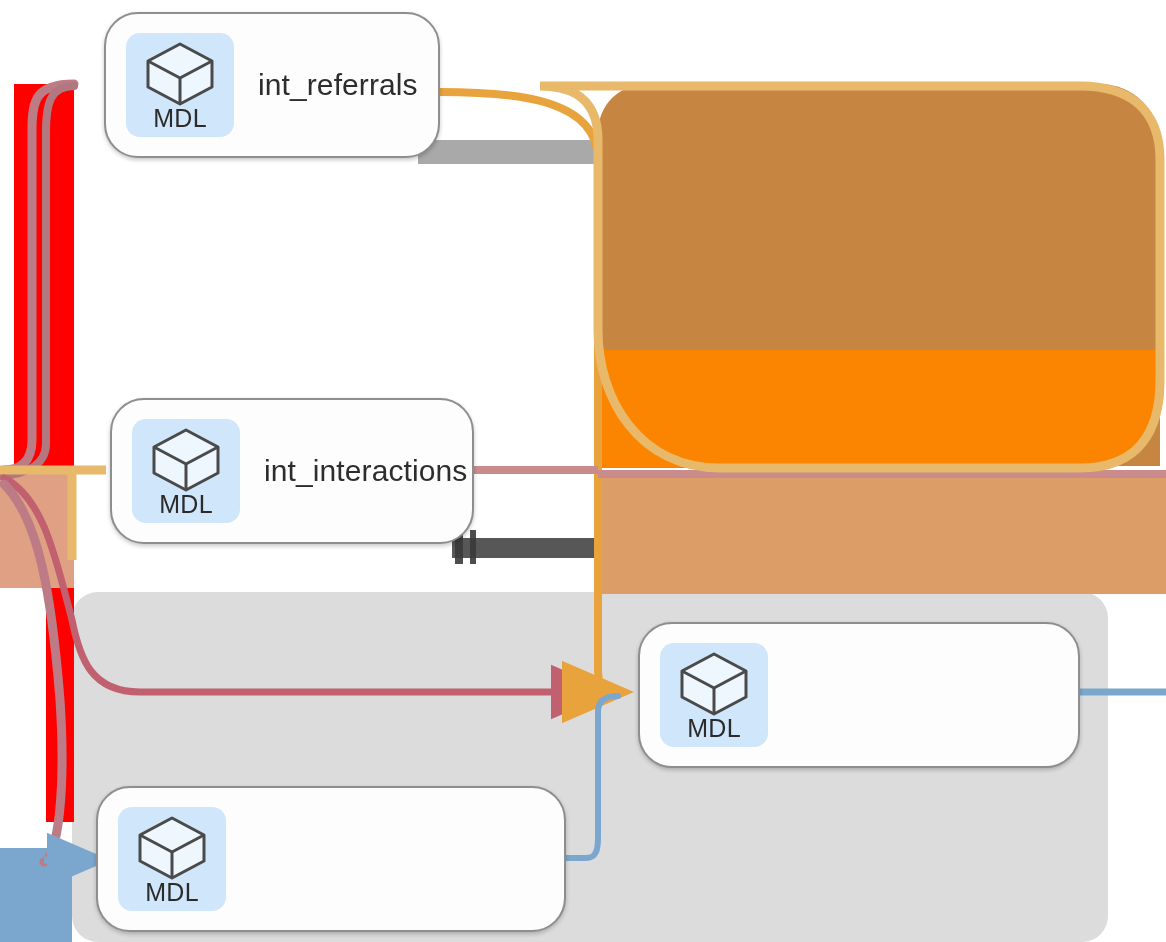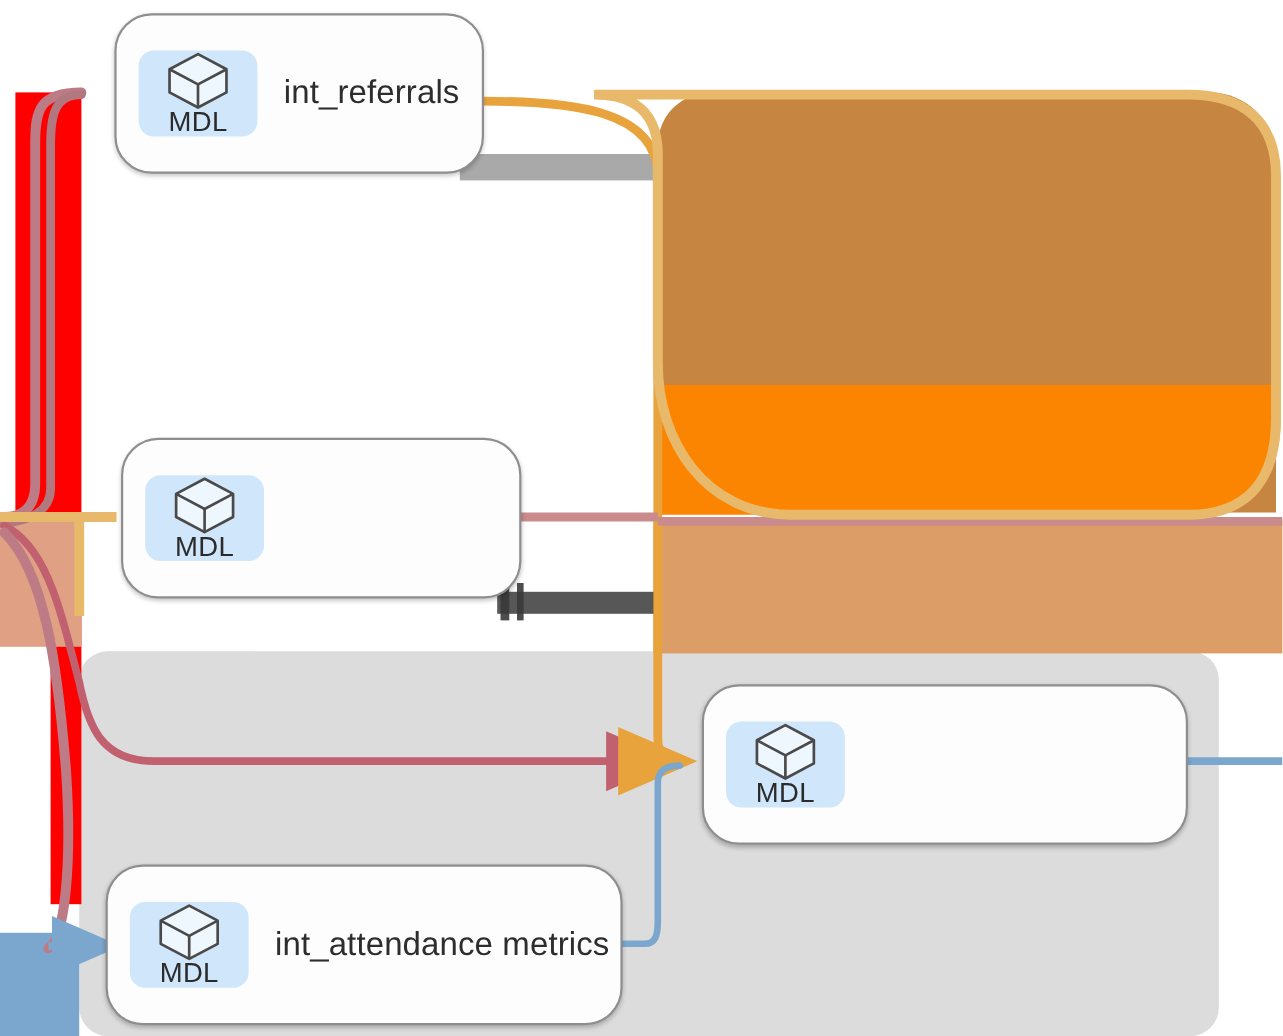--- a/index.html
+++ b/index.html
@@ -24,21 +24,21 @@
   .fill-orange-tan{background:#c68642;}
   .fill-orange-pale{background:#dd9d66;}
   .fill-blue-block{background:#7ba7ce;}
   .fill-gray-bar{background:#a9a9a9;}
   .fill-dark-streak{background:#3a3a3a;}
 
   
   .node{position:absolute;background:#fdfdfd;border:2.5px solid #8e8e8e;
         border-radius:34px;display:flex;align-items:center;
         box-shadow:0 2px 4px rgba(0,0,0,.22);box-sizing:border-box;}
-  .node-badge{width:108px;height:78px;background:#cfe6fb;border-radius:14px;
+  .node-badge{width:108px;height:104px;background:#cfe6fb;border-radius:14px;
       margin-left:20px;display:flex;flex-direction:column;align-items:center;
       justify-content:center;flex:none;}
   .node-badge svg{display:block;}
   .badge-text{font-size:25px;color:#2b2b2b;letter-spacing:.3px;
       margin-top:-2px;line-height:1;}
   .node-label{font-size:30px;color:#2d2d2d;margin-left:24px;white-space:nowrap;
       letter-spacing:.1px;}
 
   
   #edges{position:absolute;left:0;top:0;width:1166px;height:942px;
@@ -127,32 +127,32 @@
 
   <div class="node" style="left:110px;top:398px;width:364px;height:146px;">
     <div class="node-badge">
       <svg width="74" height="68" viewBox="0 0 74 68" aria-hidden="true">
         <polygon points="37,4 69,21 69,47 37,64 5,47 5,21" fill="#eef6fe" stroke="#4a4a4a" stroke-width="3" stroke-linejoin="round"></polygon>
         <polyline points="5,21 37,38 69,21" fill="none" stroke="#4a4a4a" stroke-width="3" stroke-linejoin="round"></polyline>
         <line x1="37" y1="38" x2="37" y2="64" stroke="#4a4a4a" stroke-width="3"></line>
       </svg>
       <span class="badge-text">MDL</span>
     </div>
+    <span class="node-label">int_interactions</span>
   </div>
 
   <div class="node" style="left:96px;top:786px;width:470px;height:146px;">
     <div class="node-badge">
       <svg width="74" height="68" viewBox="0 0 74 68" aria-hidden="true">
         <polygon points="37,4 69,21 69,47 37,64 5,47 5,21" fill="#eef6fe" stroke="#4a4a4a" stroke-width="3" stroke-linejoin="round"></polygon>
         <polyline points="5,21 37,38 69,21" fill="none" stroke="#4a4a4a" stroke-width="3" stroke-linejoin="round"></polyline>
         <line x1="37" y1="38" x2="37" y2="64" stroke="#4a4a4a" stroke-width="3"></line>
       </svg>
       <span class="badge-text">MDL</span>
     </div>
-    <span class="node-label">int_attendance metrics</span>
   </div>
 
   <div class="node" style="left:638px;top:622px;width:442px;height:146px;">
     <div class="node-badge">
       <svg width="74" height="68" viewBox="0 0 74 68" aria-hidden="true">
         <polygon points="37,4 69,21 69,47 37,64 5,47 5,21" fill="#eef6fe" stroke="#4a4a4a" stroke-width="3" stroke-linejoin="round"></polygon>
         <polyline points="5,21 37,38 69,21" fill="none" stroke="#4a4a4a" stroke-width="3" stroke-linejoin="round"></polyline>
         <line x1="37" y1="38" x2="37" y2="64" stroke="#4a4a4a" stroke-width="3"></line>
       </svg>
       <span class="badge-text">MDL</span>

